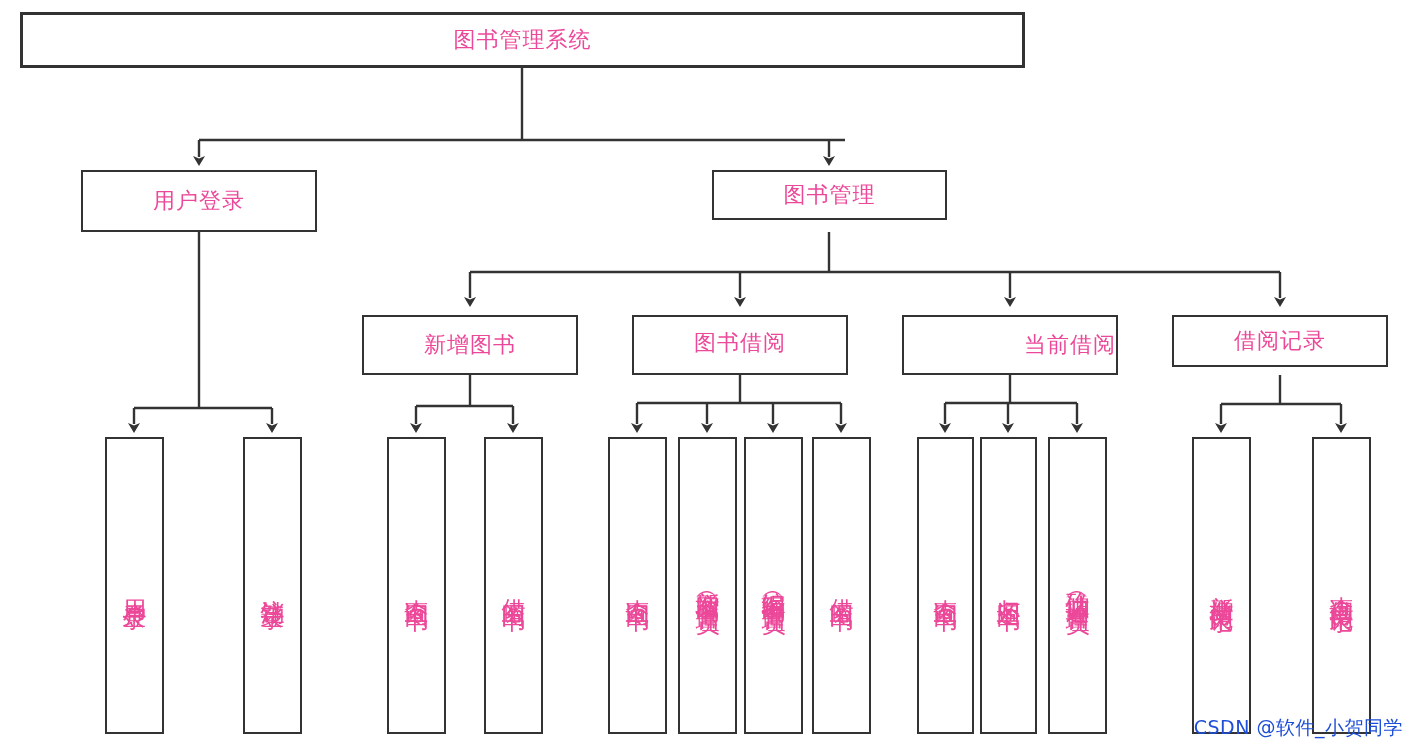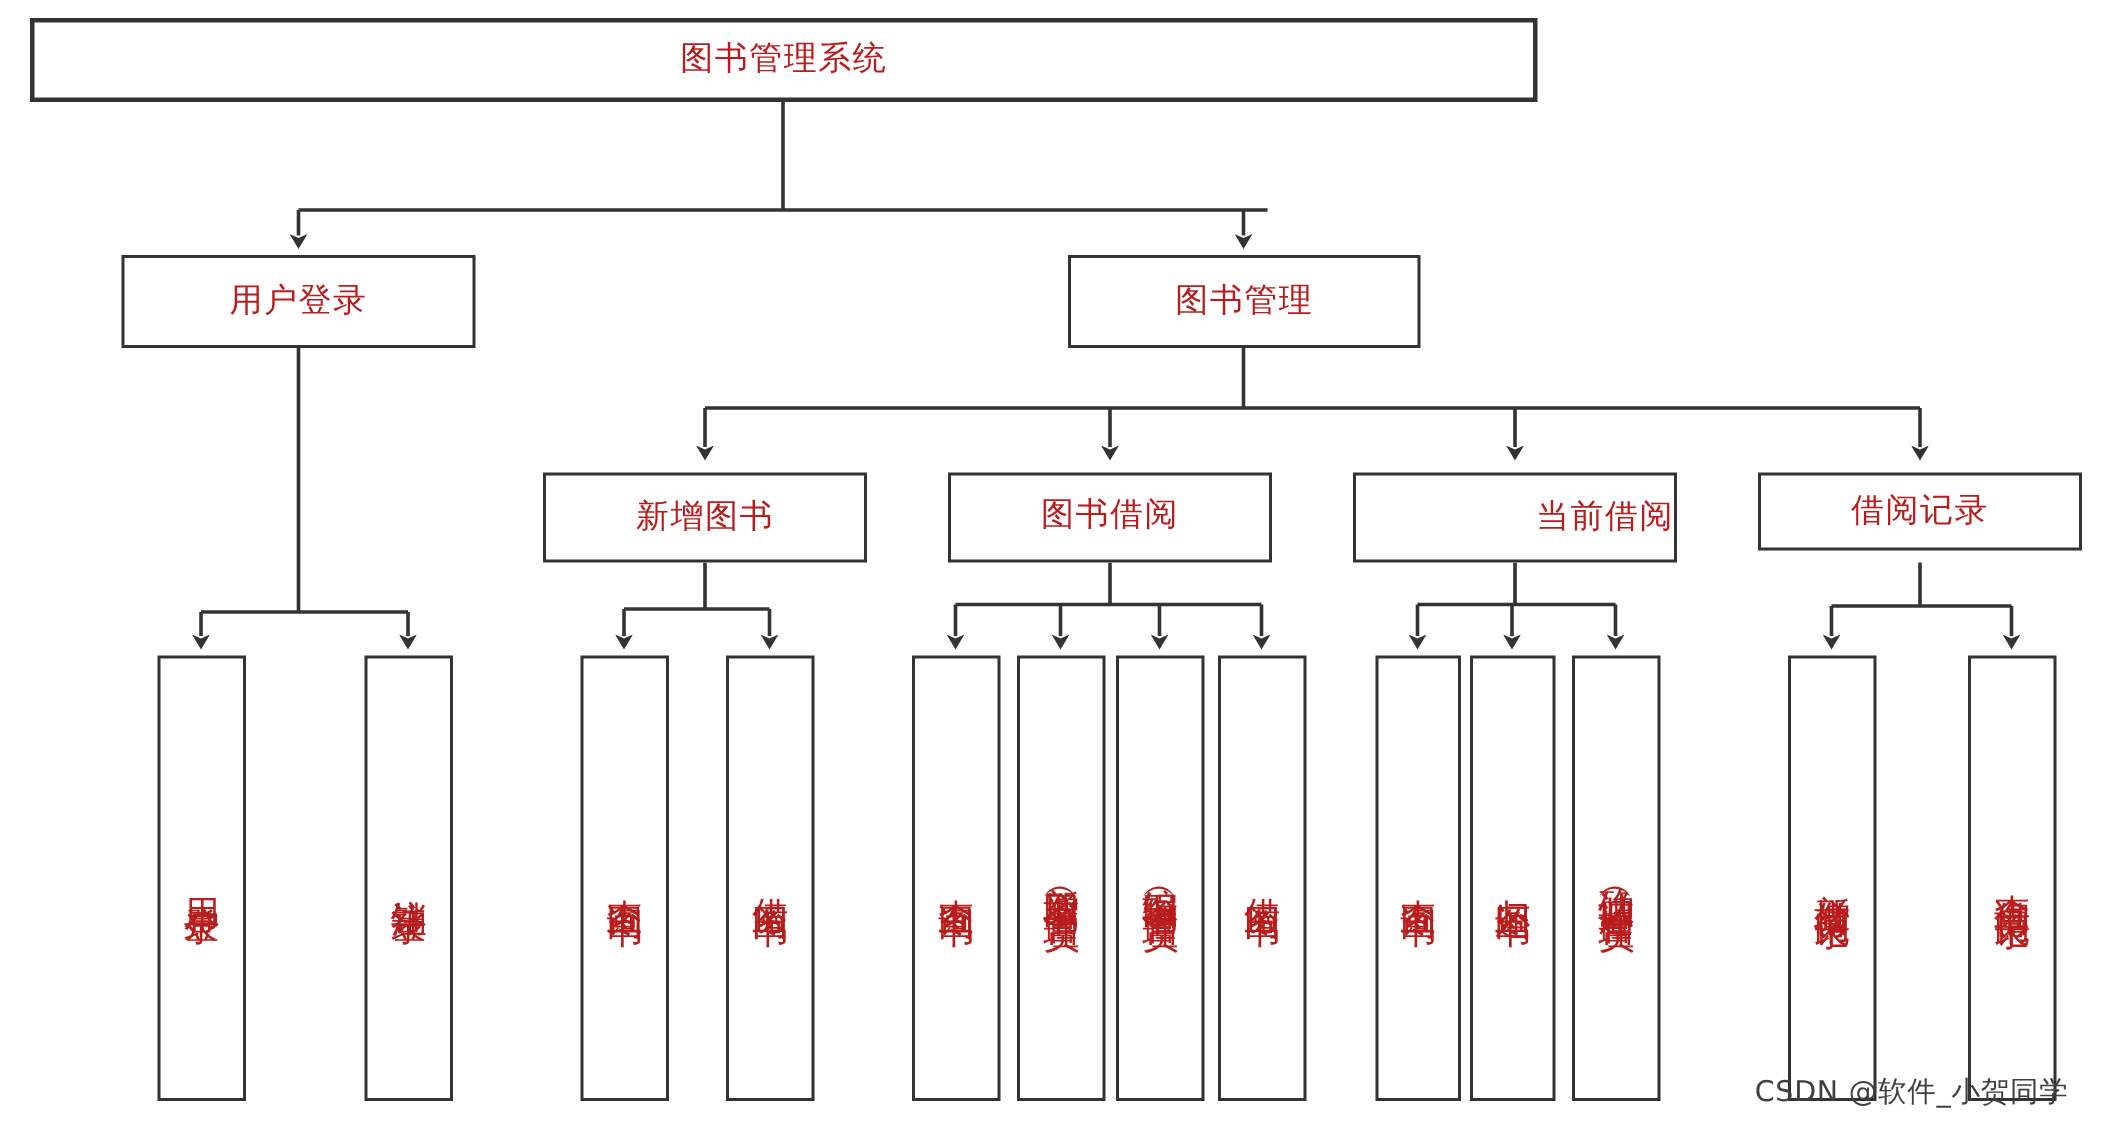--- a/index.html
+++ b/index.html
@@ -29,40 +29,40 @@
     box-sizing: border-box;
     background: #ffffff;
     border: 2px solid #333333;
     display: flex;
     align-items: center;
     justify-content: center;
     z-index: 2;
   }
   .node.level0 { border-width: 3px; }
   .node-label {
-    color: #b91c1c;
+    color: #ec4899;
     font-size: 22px;
     line-height: 1.18;
     letter-spacing: 1px;
     text-align: center;
     white-space: nowrap;
   }
   .node.leaf .node-label {
     writing-mode: vertical-rl;
     text-orientation: upright;
     font-size: 24px;
     letter-spacing: 3px;
     line-height: 1.0;
     white-space: normal;
   }
   .watermark {
     position: absolute;
-    right: 26px;
+    right: 2px;
     bottom: 6px;
-    color: #404040;
+    color: #1d4ed8;
     font-size: 19px;
     letter-spacing: 0.5px;
     z-index: 5;
     white-space: nowrap;
   }
 </style>
 </head>
 <body>
 
 <div id="canvas">
@@ -117,21 +117,21 @@
     </g>
   </svg>
 
   <div class="node level0" style="left:20px; top:12px; width:1005px; height:56px;">
     <span class="node-label">图书管理系统</span>
   </div>
 
   <div class="node level1" style="left:81px; top:170px; width:236px; height:62px;">
     <span class="node-label">用户登录</span>
   </div>
-  <div class="node level1" style="left:712px; top:170px; width:235px; height:62px;">
+  <div class="node level1" style="left:712px; top:170px; width:235px; height:50px;">
     <span class="node-label">图书管理</span>
   </div>
 
   <div class="node level2" style="left:362px; top:315px; width:216px; height:60px;">
     <span class="node-label">新增图书</span>
   </div>
   <div class="node level2" style="left:632px; top:315px; width:216px; height:60px;font-family:Liberation Mono, monospace;">
     <span class="node-label">图书借阅</span>
   </div>
   <div class="node level2" style="left:902px; top:315px; width:216px; height:60px;justify-content:flex-end;">

